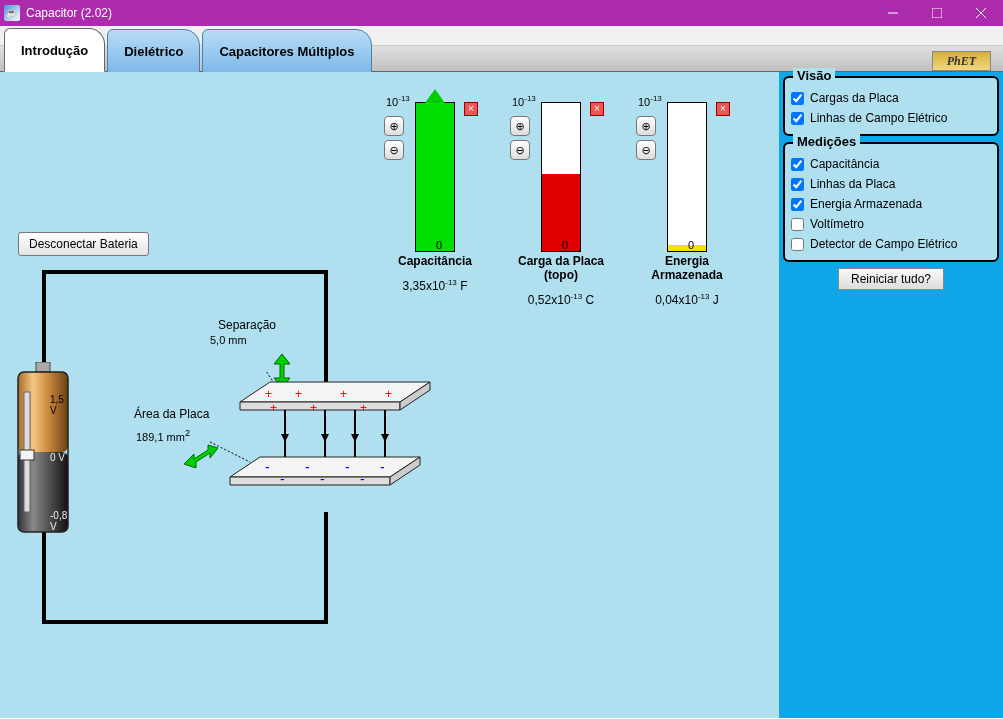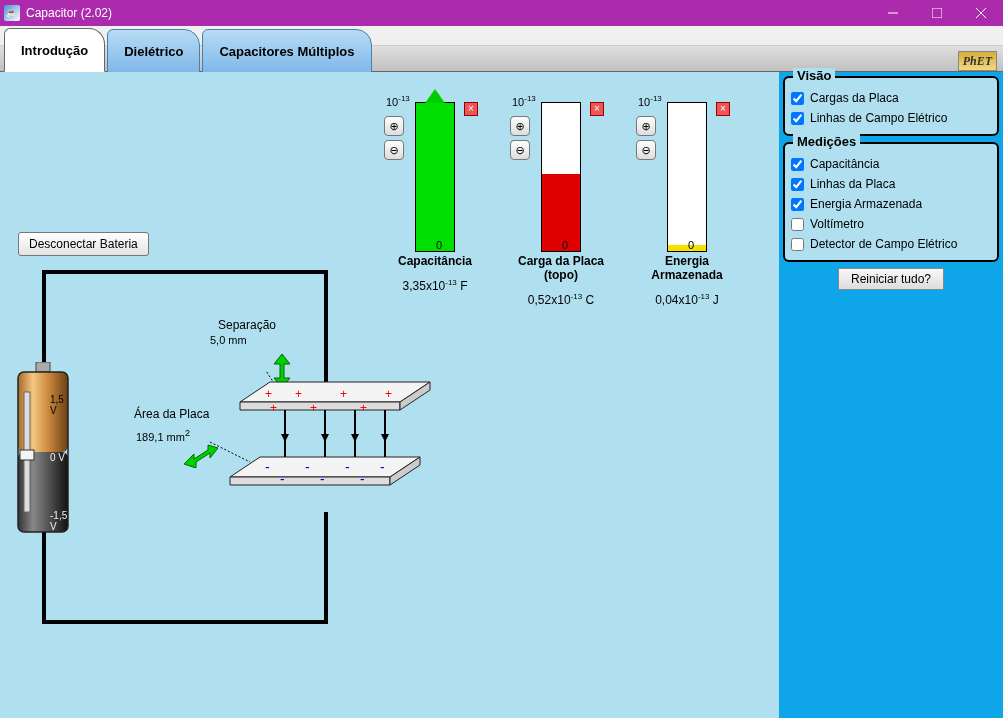--- a/index.html
+++ b/index.html
@@ -11,21 +11,21 @@
 .titlebar-btns { display: flex; }
 .titlebar-btn { width: 44px; height: 26px; display: flex; align-items: center; justify-content: center; cursor: pointer; }
 
 .menubar { background: #f0f0f0; height: 20px; display: flex; align-items: center; padding: 0 4px; gap: 10px; border-bottom: 1px solid #ccc; }
 .menubar-item { cursor: pointer; font-size: 12px; }
 
 .tabbar { background: linear-gradient(#e0e0e0,#c0c0c0); height: 26px; display: flex; align-items: flex-end; border-bottom: 1px solid #666; padding-left: 4px; position: relative; }
 .tab { padding: 21px 16px; font-size: 13px; font-weight: bold; cursor: pointer; border-top-left-radius: 6px; border-top-right-radius: 16px; margin-right: 2px; position: relative; height: 24px; display: flex; align-items: center; }
 .tab.active { background: #fff; border: 1px solid #666; border-bottom: 1px solid #fff; z-index: 2; top: 1px; }
 .tab.inactive { background: linear-gradient(#b8dcf5,#7fb8e8); border: 1px solid #4a7fa8; top: 2px; height: 22px; }
-.phet-logo { margin-left: auto; margin-right: 6px; background: linear-gradient(#d4af37,#f4d880); border: 1px solid #888; padding: 1px 4px; font-style: italic; font-weight: bold; font-family: serif; color: #333; height: 20px; display: flex; align-items: center; }
+.phet-logo { margin-left: auto; margin-right: 12px; background: linear-gradient(#d4af37,#f4d880); border: 1px solid #888; padding: 1px 14px; font-style: italic; font-weight: bold; font-family: serif; color: #333; height: 20px; display: flex; align-items: center; }
 
 .workspace { display: flex; height: 646px; }
 .canvas { flex: 1; background: #b0e0f0; position: relative; overflow: hidden; }
 .sidebar { width: 224px; background: #0ea5e9; padding: 4px; }
 
 .panel { background: #b0e0f0; border: 2px solid #000; border-radius: 6px; margin-bottom: 6px; padding: 4px 6px 6px 6px; position: relative; }
 .panel-title { position: absolute; top: -10px; left: 8px; background: #b0e0f0; padding: 0 4px; font-weight: bold; font-size: 13px; }
 .check-row { display: flex; align-items: center; padding: 3px 0; font-size: 12px; }
 .check-row input { margin-right: 6px; }
 
@@ -171,21 +171,21 @@
               <stop offset="60%" stop-color="#555"></stop>
               <stop offset="100%" stop-color="#111"></stop>
           </linearGradient>
         </defs>
 
         <rect x="10" y="30" width="6" height="120" fill="#ddd" stroke="#666"></rect>
         <rect x="6" y="88" width="14" height="10" fill="#f4f4f4" stroke="#333"></rect>
       </svg>
       <div style="position:absolute;top:32px;left:36px;font-size:10px">1,5 V</div>
       <div style="position:absolute;top:90px;left:36px;font-size:10px;color:#eee">0 V</div>
-      <div style="position:absolute;top:148px;left:36px;font-size:10px;color:#eee">-1,5 V</div>
+      <div style="position:absolute;top:148px;left:36px;font-size:10px;color:#eee">-0,8 V</div>
     </div>
 
     <div class="label-text" style="top:246px;left:218px">Separação</div>
     <div class="label-val" style="top:262px;left:210px">5,0 mm</div>
     <div class="label-text" style="top:335px;left:134px">Área da Placa</div>
     <div class="label-val" style="top:356px;left:136px"><span>189,1 mm</span><sup>2</sup></div>
 
     <div class="drag-arrow-v" style="top:282px;left:272px">
       <svg width="20" height="34">
           <polygon points="10,0 18,10 12,10 12,24 18,24 10,34 2,24 8,24 8,10 2,10" fill="#00d000" stroke="#060"></polygon>

